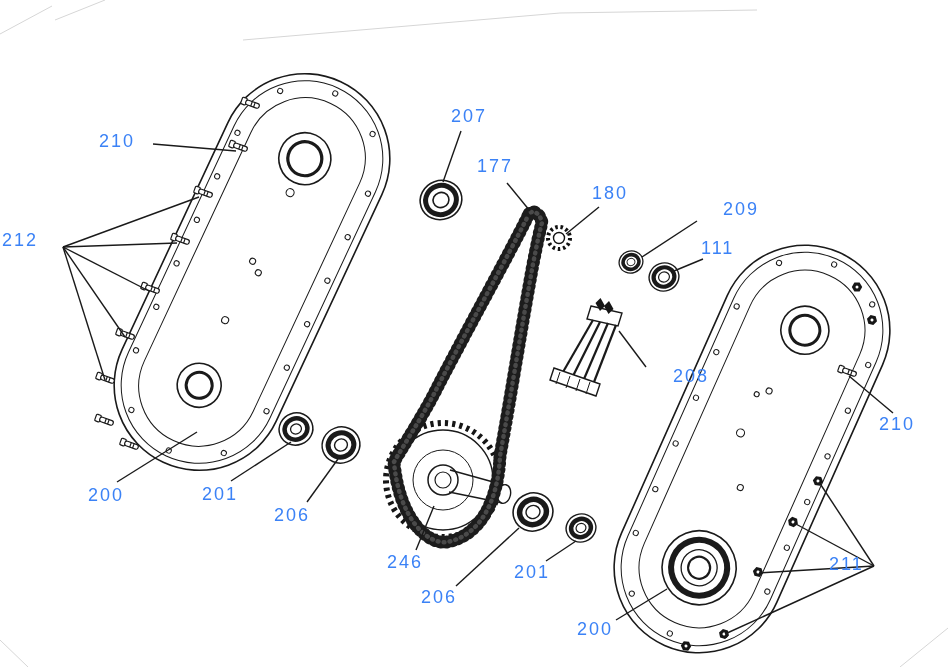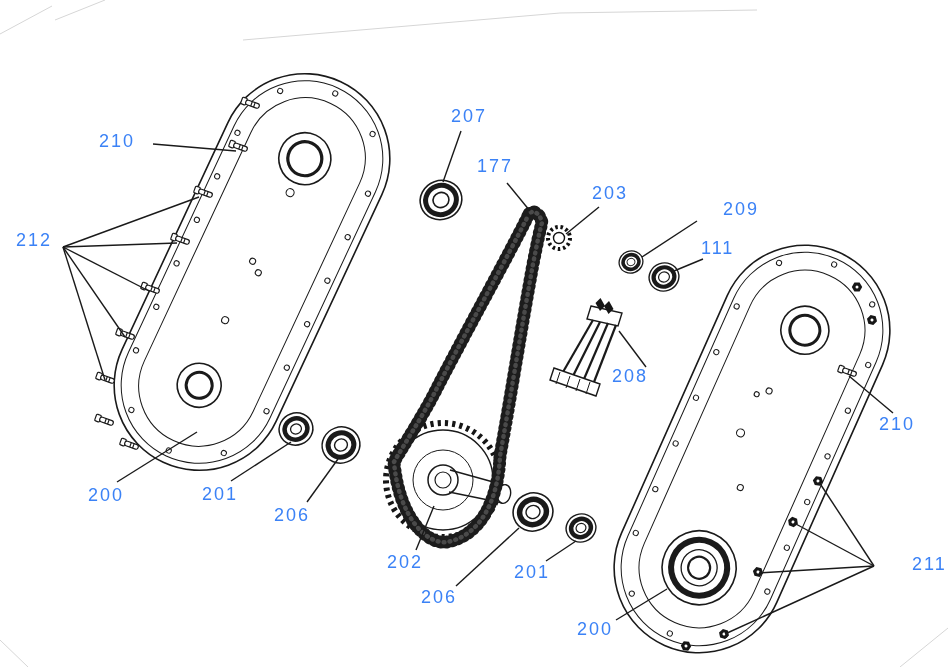--- a/index.html
+++ b/index.html
@@ -275,30 +275,30 @@
     <line x1="616" y1="620" x2="667" y2="589"></line>
     <line x1="893" y1="413" x2="849" y2="376"></line>
     <line x1="874" y1="566" x2="819" y2="482"></line>
     <line x1="874" y1="566" x2="794" y2="523"></line>
     <line x1="874" y1="566" x2="759" y2="573"></line>
     <line x1="874" y1="566" x2="725" y2="634"></line>
   </g>
 </svg>
 
 <div class="callout" style="left:99px;  top:131px">210</div>
-<div class="callout" style="left:16px;  top:230px">212</div>
+<div class="callout" style="left:2px;  top:230px">212</div>
 <div class="callout" style="left:88px;  top:485px">200</div>
 <div class="callout" style="left:202px; top:484px">201</div>
 <div class="callout" style="left:274px; top:505px">206</div>
 <div class="callout" style="left:451px; top:106px">207</div>
 <div class="callout" style="left:477px; top:156px">177</div>
-<div class="callout" style="left:592px; top:183px">203</div>
+<div class="callout" style="left:592px; top:183px">180</div>
 <div class="callout" style="left:723px; top:199px">209</div>
 <div class="callout" style="left:701px; top:238px">111</div>
-<div class="callout" style="left:612px; top:366px">208</div>
-<div class="callout" style="left:387px; top:552px">202</div>
+<div class="callout" style="left:673px; top:366px">208</div>
+<div class="callout" style="left:387px; top:552px">246</div>
 <div class="callout" style="left:421px; top:587px">206</div>
 <div class="callout" style="left:514px; top:562px">201</div>
 <div class="callout" style="left:577px; top:619px">200</div>
 <div class="callout" style="left:879px; top:414px">210</div>
-<div class="callout" style="left:912px; top:554px">211</div>
+<div class="callout" style="left:829px; top:554px">211</div>
 
 </div>
 
 </body></html>

